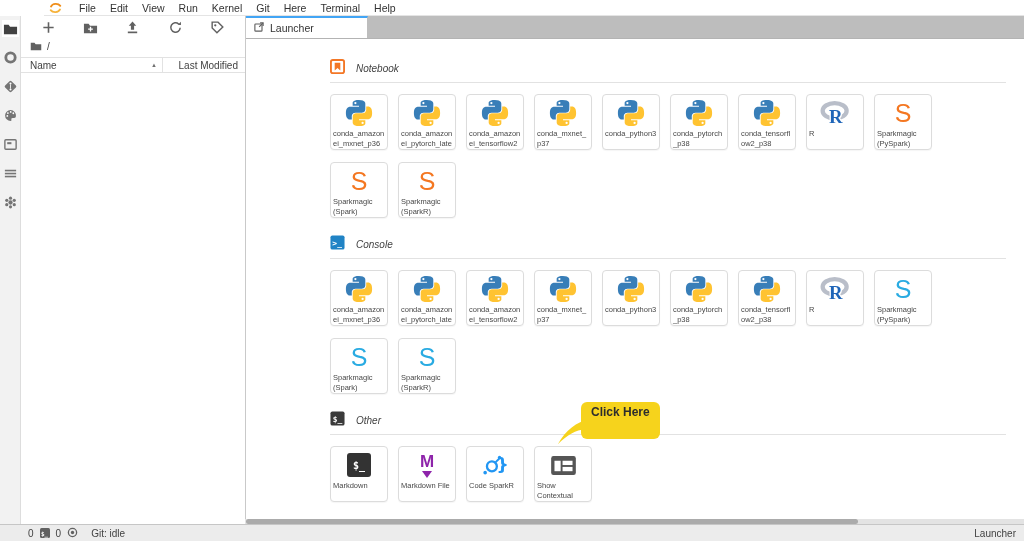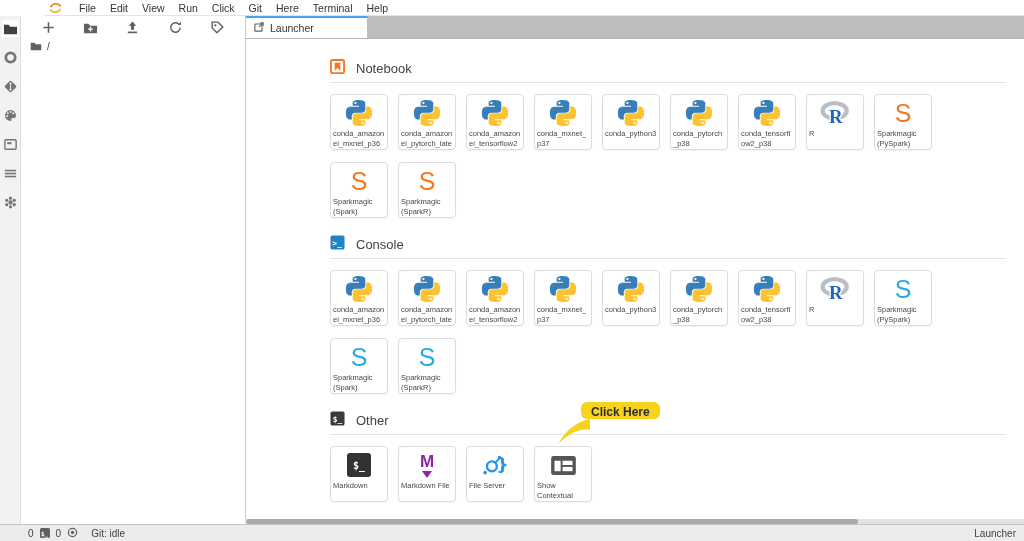--- a/index.html
+++ b/index.html
@@ -48,21 +48,21 @@
   }
   .tabbar { height: 23px; background: #bdbdbd; display: flex; flex: none; border-bottom: 1px solid #b3b3b3; }
   .tab {
     width: 122px; background: #fff; border-top: 2px solid #42a5f5;
     border-right: 1px solid #bdbdbd; display: flex; align-items: center; gap: 5px;
     padding-left: 7px; font-size: 10.5px; color: #333; cursor: pointer;
   }
   .content { flex: 1; overflow: hidden; padding: 21px 18px 0 84px; position: relative; background: #fff; }
   .section { margin-bottom: 18px; }
   .sec-head { display: flex; align-items: center; gap: 11px; height: 17px; }
-  .sec-title { font-size: 13px; color: #424242; }
+  .sec-title { font-size: 10px; color: #424242; font-style: italic; }
   .sec-div { height: 1px; background: #e2e2e2; margin: 5px 0 11px; }
   .cards { display: flex; flex-wrap: wrap; gap: 12px 10px; max-width: 640px; }
   .card {
     width: 58px; height: 56px; background: #fff; border: 1px solid #dcdcdc;
     border-radius: 4px; display: flex; flex-direction: column; align-items: center;
     cursor: pointer; box-shadow: 0 1px 1px rgba(0,0,0,0.04);
   }
   .card-icon { height: 33px; flex: none; display: flex; align-items: center; justify-content: center; padding-top: 3px; }
   .card-label {
     width: 100%; font-size: 7.5px; line-height: 1.3; color: #484848; text-align: left;
@@ -74,21 +74,21 @@
     font-family: "DejaVu Sans Mono", monospace; font-size: 10px; font-weight: bold;
     display: flex; align-items: center; justify-content: center;
   }
   .md-ic { display: flex; flex-direction: column; align-items: center; }
   .md-ic span { font-size: 17px; font-weight: bold; line-height: 1; }
   .md-ic i { width: 0; height: 0; border: 5px solid transparent; border-bottom: 0; margin-top: 1px; }
   
   .annotation {
     position: absolute; left: 581px; top: 402px; z-index: 20;
     background: #f6d31c; color: #2d2d2d; font-size: 12px; font-weight: bold;
-    padding: 3px 10px 0; border-radius: 6px;
+    padding: 3px 10px 20px; border-radius: 6px;
   }
   .annotation-tail { position: absolute; left: 555px; top: 418px; z-index: 19; }
   
   .hscroll-track { position: absolute; left: 245px; right: 0; bottom: 17px; height: 5px; background: #e3e3e3; z-index: 8; }
   .hscroll-thumb { position: absolute; left: 1px; top: 0; width: 612px; height: 5px; background: #ababab; border-radius: 2.5px; cursor: pointer; }
   
   #statusbar {
     position: absolute; left: 0; right: 0; bottom: 0; height: 17px;
     background: #ececec; border-top: 1px solid #c6c6c6;
     display: flex; align-items: center; font-size: 10px; color: #424242;
@@ -111,21 +111,21 @@
     <svg viewBox="0 0 16 13" width="15" height="12">
       <path d="M13.2 4.2 A5.6 4.4 0 0 0 3.1 4.9" fill="none" stroke="#ef8e1b" stroke-width="2" stroke-linecap="round"></path>
       <path d="M2.8 8.8 A5.6 4.4 0 0 0 12.9 8.1" fill="none" stroke="#f6b33c" stroke-width="2" stroke-linecap="round"></path>
     </svg>
   </span>
   <span class="menu-items" style="display: flex;">
       <span class="menu-item">File</span>
       <span class="menu-item">Edit</span>
       <span class="menu-item">View</span>
       <span class="menu-item">Run</span>
-      <span class="menu-item">Click</span>
+      <span class="menu-item">Kernel</span>
       <span class="menu-item">Git</span>
       <span class="menu-item">Here</span>
       <span class="menu-item">Terminal</span>
       <span class="menu-item">Help</span>
     </span>
 </div>
 
 <div id="sidebar">
     <div class="sb-icon active">
       <svg viewBox="0 0 16 16" width="15" height="15">
@@ -218,20 +218,29 @@
         </svg>
       </div>
     </div>
   <div class="fb-crumb">
     <span>
       <svg viewBox="0 0 16 16" width="12" height="12">
           <path d="M1 3.5h5l1.5 2H15v8H1z" fill="#616161"></path>
         </svg>
     </span>
     <span>/</span>
+  </div>
+  <div class="fb-header">
+    <div class="fb-col-name">
+      <span>Name</span>
+      <span class="fb-sort">▲</span>
+    </div>
+    <div class="fb-col-mod">
+      <span>Last Modified</span>
+    </div>
   </div>
   <div class="fb-list"></div>
 </div>
 
 <div id="main">
   <div class="tabbar">
     <div class="tab">
       <span>
         <svg viewBox="0 0 16 16" width="12" height="12">
           <rect x="2.5" y="4" width="9.5" height="9.5" rx="1" fill="none" stroke="#5f5f5f" stroke-width="1.5"></rect>
@@ -478,21 +487,21 @@
             <div class="card">
               <div class="card-icon">
                 <svg viewBox="0 0 30 26" width="27" height="24">
                   <text x="16" y="20" font-size="19" font-weight="bold" fill="#2196f3" font-family="'DejaVu Sans',sans-serif">}</text>
                   <circle cx="11" cy="14.5" r="5.5" fill="none" stroke="#2196f3" stroke-width="2.6"></circle>
                   <circle cx="3.5" cy="21.5" r="2" fill="#2196f3"></circle>
                   <circle cx="19.5" cy="4.5" r="1.8" fill="#2196f3"></circle>
                   <path d="M15.5 9.5 19 6" stroke="#2196f3" stroke-width="2.2" stroke-linecap="round"></path>
                 </svg>
               </div>
-              <div class="card-label">File Server</div>
+              <div class="card-label">Code SparkR</div>
             </div>
             <div class="card">
               <div class="card-icon">
                 <svg viewBox="0 0 26 20" width="25" height="19">
                   <rect width="26" height="20" rx="2.5" fill="#555"></rect>
                   <rect x="3.5" y="5" width="6.5" height="11" fill="#fff"></rect>
                   <rect x="12" y="5" width="10.5" height="4.5" fill="#fff"></rect>
                   <rect x="12" y="11.5" width="10.5" height="4.5" fill="#fff"></rect>
                 </svg>
               </div>

